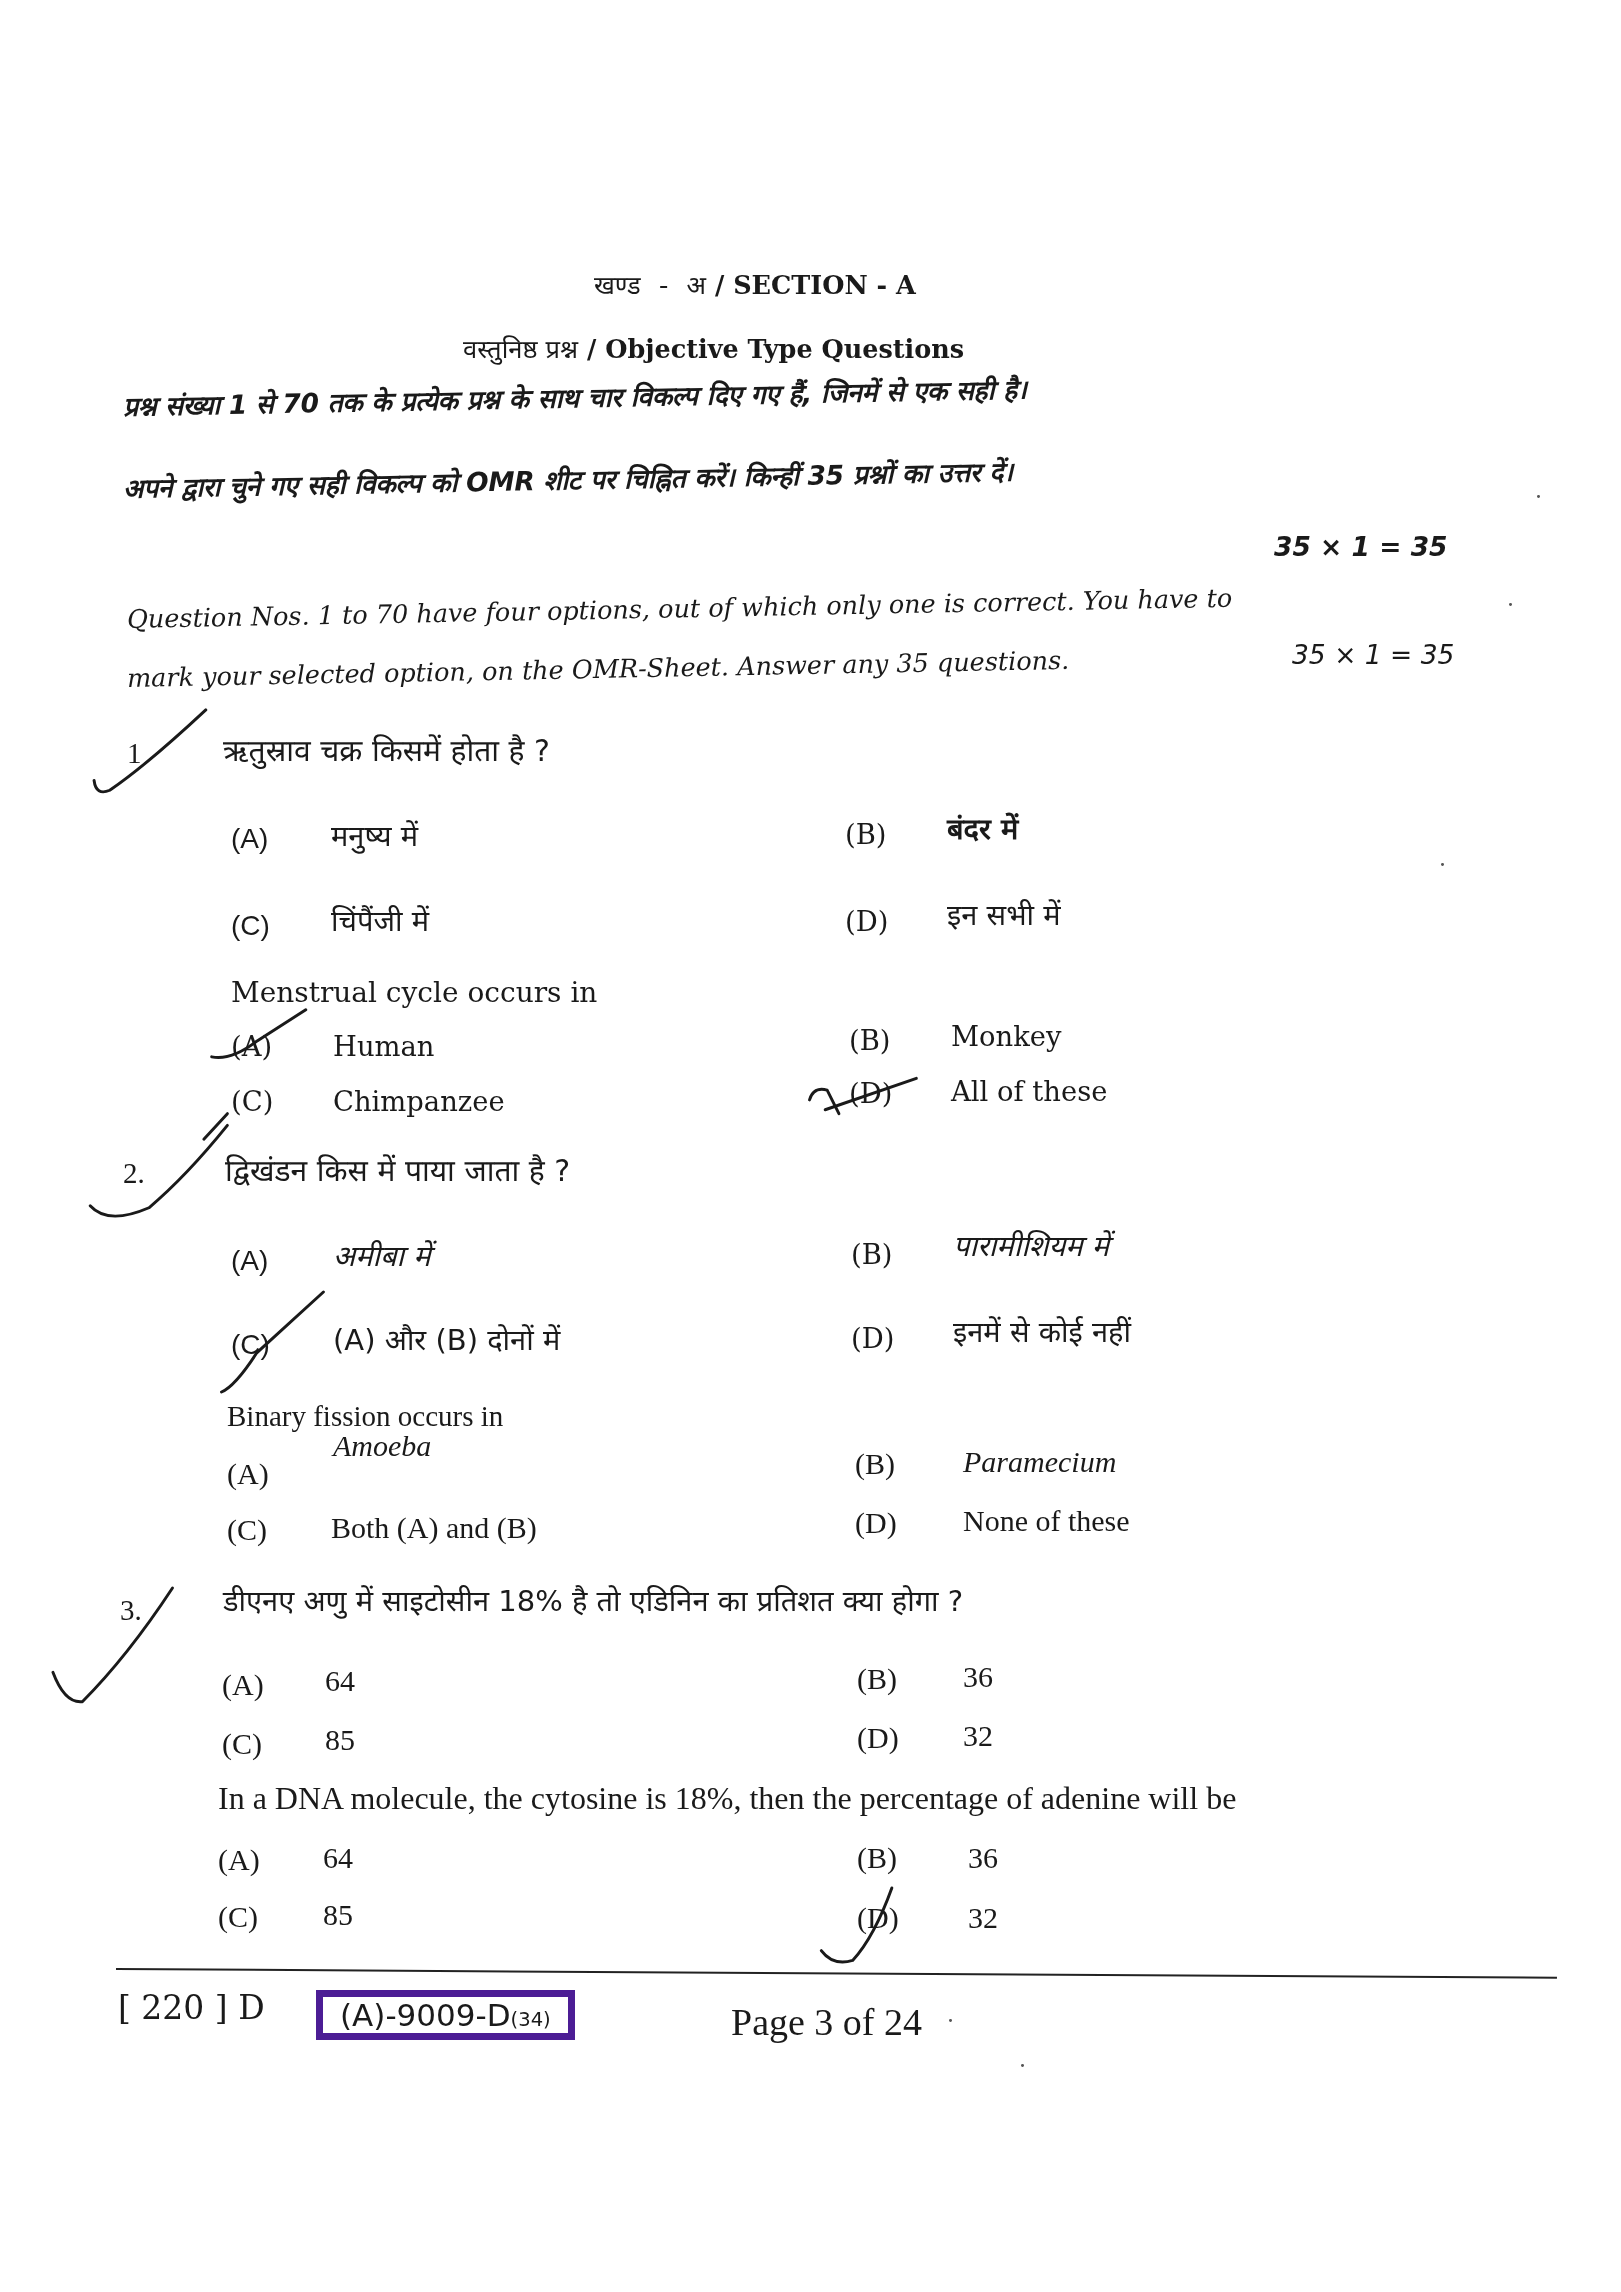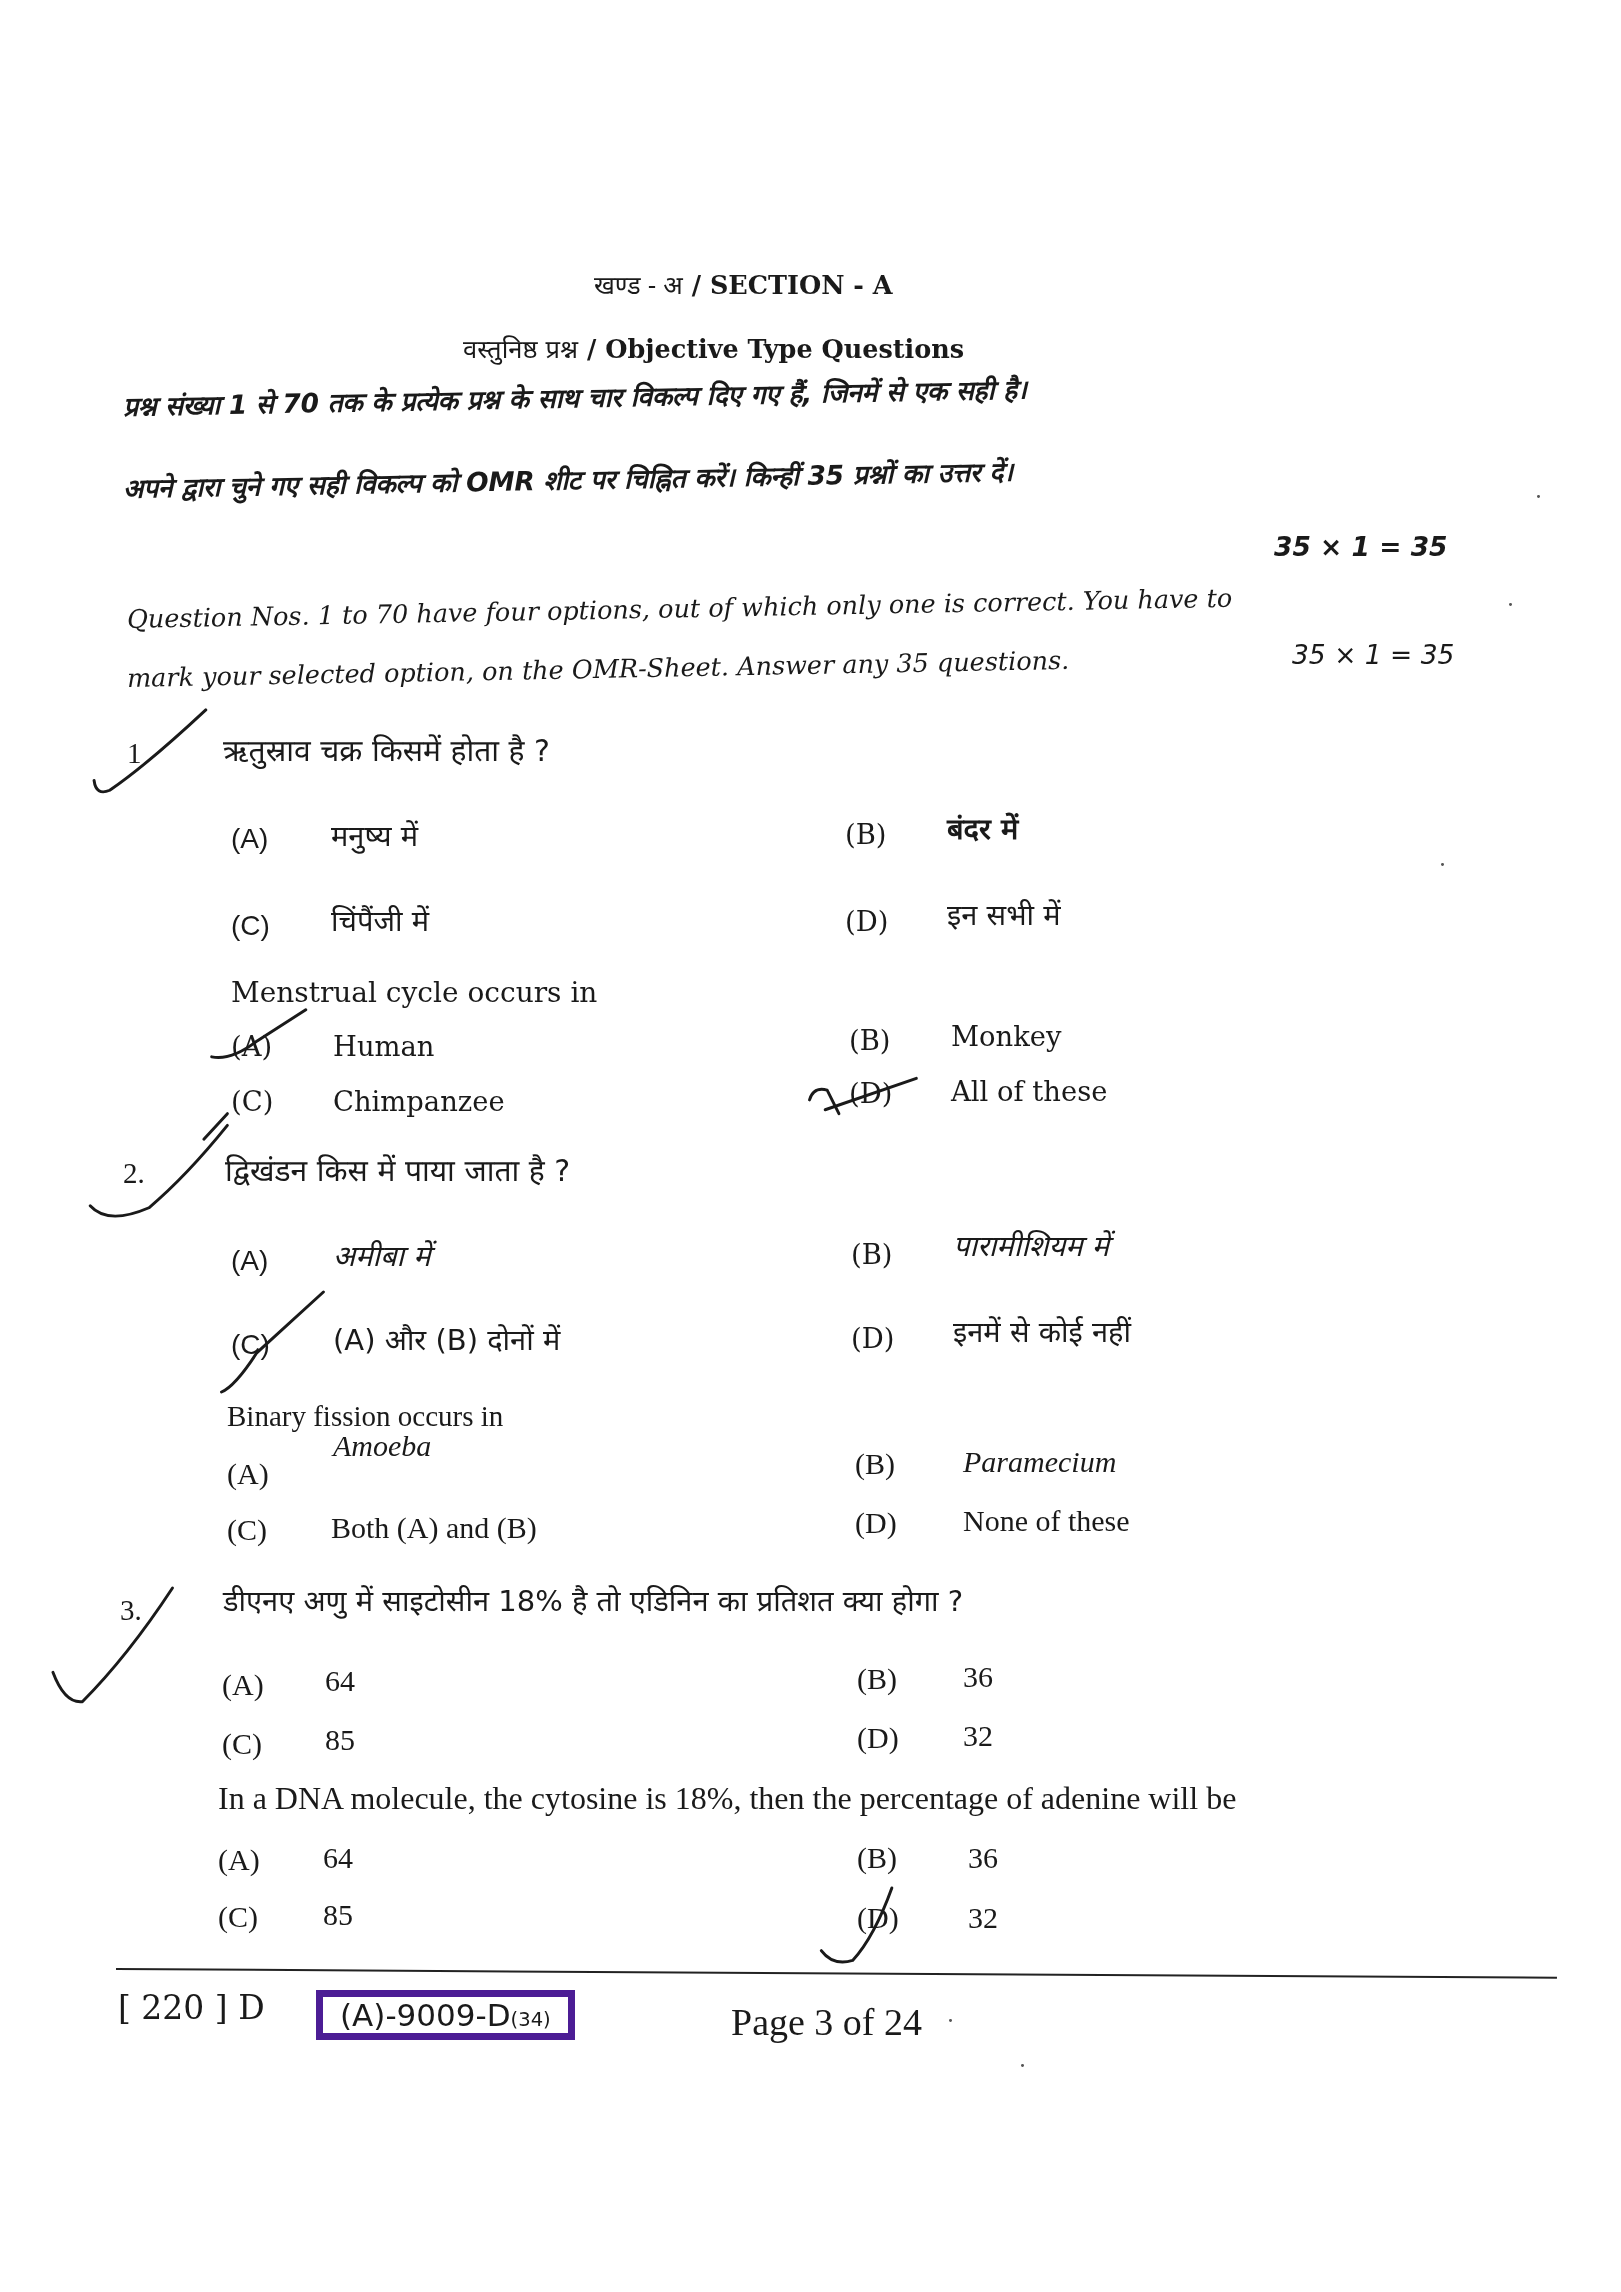--- a/index.html
+++ b/index.html
@@ -23,21 +23,21 @@
   .code-box { border: 7px solid #4c1d95; padding: 0 17px; font-family: "DejaVu Sans", sans-serif; font-size: 31px; }
   .code-box small { font-size: 19.6px; }
   .page-no { font-family: "Liberation Serif", serif; font-size: 38px; }
   .tick { position: absolute; pointer-events: none; }
   .speck { position: absolute; width: 2.9px; height: 2.9px; background: #555; border-radius: 50%; }
 </style>
 </head>
 <body>
 
 <div class="abs heading" style="left:594px; top:267px;">
-  <span style="font-family:Liberation Sans, sans-serif;font-weight:normal;">खण्ड - अ</span>
+  <span style="font-family:Liberation Mono, monospace;font-weight:normal;">खण्ड - अ</span>
   <span>/</span>
   <span>SECTION - A</span>
 </div>
 <div class="abs heading" style="left:463px; top:331px;">
   <span style="font-family:'DejaVu Sans',sans-serif;font-weight:normal;">वस्तुनिष्ठ प्रश्न</span>
   <span>/</span>
   <span>Objective Type Questions</span>
 </div>
 
 <div class="abs hi-bold" style="left:123px; top:388px; transform:rotate(-1.1deg); transform-origin:left; letter-spacing:-0.3px;">प्रश्न संख्या 1 से 70 तक के प्रत्येक प्रश्न के साथ चार विकल्प दिए गए हैं, जिनमें से एक सही है।</div>

